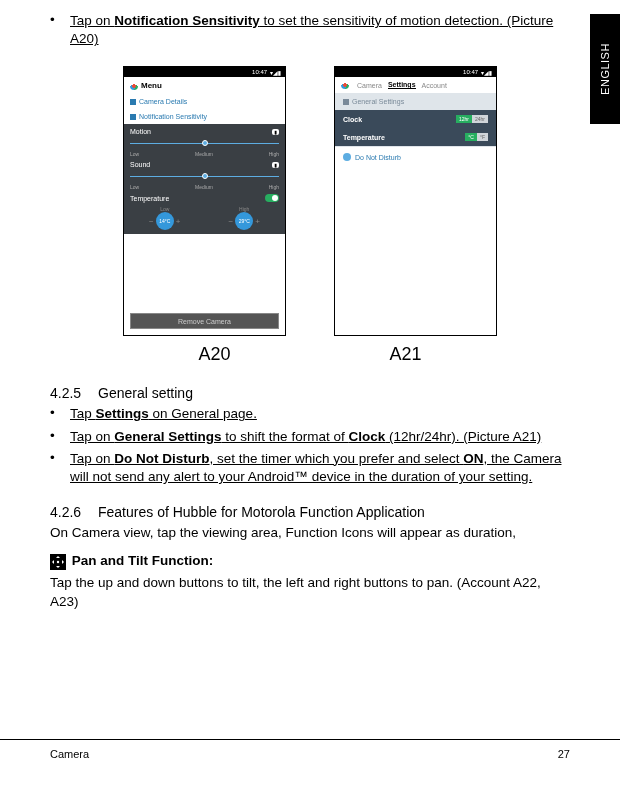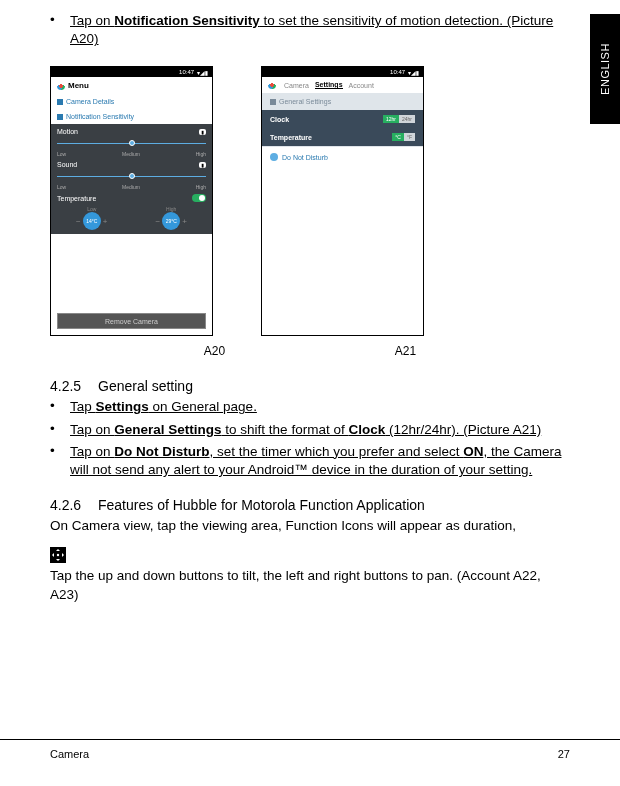--- a/index.html
+++ b/index.html
@@ -4,21 +4,21 @@
 <style>
   * { box-sizing: border-box; margin: 0; padding: 0; }
   body { width: 620px; height: 786px; font-family: Arial, Helvetica, sans-serif; font-size: 13.5px; color: #000; position: relative; background: #fff; }
   .side-tab { position: absolute; right: 0; top: 14px; width: 30px; height: 110px; background: #000; }
   .side-tab span { color: #fff; font-size: 11px; letter-spacing: 0.5px; writing-mode: vertical-rl; transform: rotate(180deg); position: absolute; left: 50%; top: 50%; transform: translate(-50%, -50%) rotate(180deg); writing-mode: vertical-rl; }
   .page { padding: 12px 50px 0 50px; }
   .bullet-row { display: flex; margin-bottom: 4px; }
   .bullet { width: 20px; flex: none; }
   .bullet-text { flex: 1; line-height: 1.35; text-decoration: underline; }
   .bold { font-weight: bold; }
-  .figs { display: flex; gap: 48px; justify-content: flex-start; margin: 18px 0 6px 0; }
+  .figs { display: flex; gap: 48px; justify-content: center; margin: 18px 0 6px 0; }
   .phone { width: 163px; height: 270px; border: 1px solid #000; background: #fff; position: relative; overflow: hidden; }
   .statusbar { height: 10px; background: #000; color: #fff; font-size: 6px; display: flex; justify-content: flex-end; align-items: center; padding: 0 4px; gap: 3px; }
   .menu-hdr { background: #fff; padding: 4px 6px; font-size: 8px; font-weight: bold; display: flex; align-items: center; gap: 3px; }
   .logo-dot { width: 8px; height: 8px; border-radius: 50%; background: radial-gradient(circle, #e74c3c 30%, transparent 30%), radial-gradient(circle at 30% 70%, #3498db 30%, transparent 30%), radial-gradient(circle at 70% 70%, #27ae60 30%, transparent 30%); flex:none;}
   .row-line { padding: 4px 6px; font-size: 7px; color: #2a7ab0; display:flex; align-items:center; gap:3px;}
   .row-line .sq { width:6px; height:6px; background:#2a7ab0; flex:none;}
   .dark-section { background: #3a3f44; padding: 4px 6px; }
   .ds-title { color: #fff; font-size: 7px; margin-bottom: 2px; display:flex; justify-content:space-between; align-items:center;}
   .pill-w { background:#fff; color:#000; font-size:5px; padding:0 2px; border-radius:2px;}
   .slider { height: 12px; position: relative; margin: 2px 0;}
@@ -40,21 +40,21 @@
   .tabs .active{ color:#000; font-weight:bold; border-bottom:1px solid #000;}
   .gs-row { background:#dfe5ea; color:#7a8a99; font-size:7px; padding:5px 8px; display:flex; align-items:center; gap:3px;}
   .gs-row .sq{width:6px;height:6px;background:#7a8a99;flex:none;}
   .dark-row { background:#3a4a5a; color:#fff; font-size:7px; padding:5px 8px; display:flex; justify-content:space-between; align-items:center;}
   .seg { display:flex;}
   .seg span{font-size:5px; padding:1px 3px;}
   .seg .on{background:#27ae60;color:#fff;}
   .seg .off{background:#d0d5da;color:#666;}
   .dnd-row { background:#fff; padding:6px 8px; font-size:7px; color:#2a7ab0; display:flex; align-items:center; gap:4px; border-top:1px solid #e0e5ea;}
   .dnd-icon { width:8px; height:8px; border-radius:50%; background:#5dade2; flex:none;}
-  .caps { display:flex; gap:28px; justify-content:center; margin: 8px 0 20px 0; font-size:12px;}
+  .caps { display:flex; gap:28px; justify-content:center; margin: 8px 0 20px 0; font-size:18px;}
   .caps > div { width:163px; text-align:center;}
   h3 { font-size: 14px; font-weight: normal; margin: 20px 0 4px 0;}
   .h-num { display:inline-block; width:48px;}
   .para { line-height:1.4; margin: 4px 0 10px 0;}
   .pan-icon { width:16px; height:16px; background:#000; display:inline-flex; align-items:center; justify-content:center; vertical-align:middle; margin-right:2px;}
   .pan-icon svg { width:12px; height:12px; }
   .footer { position:absolute; bottom:0; left:0; right:0; padding: 8px 50px 26px 50px; display:flex; justify-content:space-between; font-size:11px; border-top: 0.5px solid #000;}
 </style>
 </head>
 <body>
@@ -207,20 +207,21 @@
       <svg viewBox="0 0 12 12">
           <g fill="#fff">
             <polygon points="6,0 4,2 8,2"></polygon>
             <polygon points="6,12 4,10 8,10"></polygon>
             <polygon points="0,6 2,4 2,8"></polygon>
             <polygon points="12,6 10,4 10,8"></polygon>
             <circle cx="6" cy="6" r="1.2"></circle>
           </g>
         </svg>
     </span>
+    <span class="bold">Pan and Tilt Function:</span>
   </div>
   <div class="para">Tap the up and down buttons to tilt, the left and right buttons to pan. (Account A22, A23)</div>
 
 </div>
 
 <div class="footer">
   <span>Camera</span>
   <span>27</span>
 </div>
 

